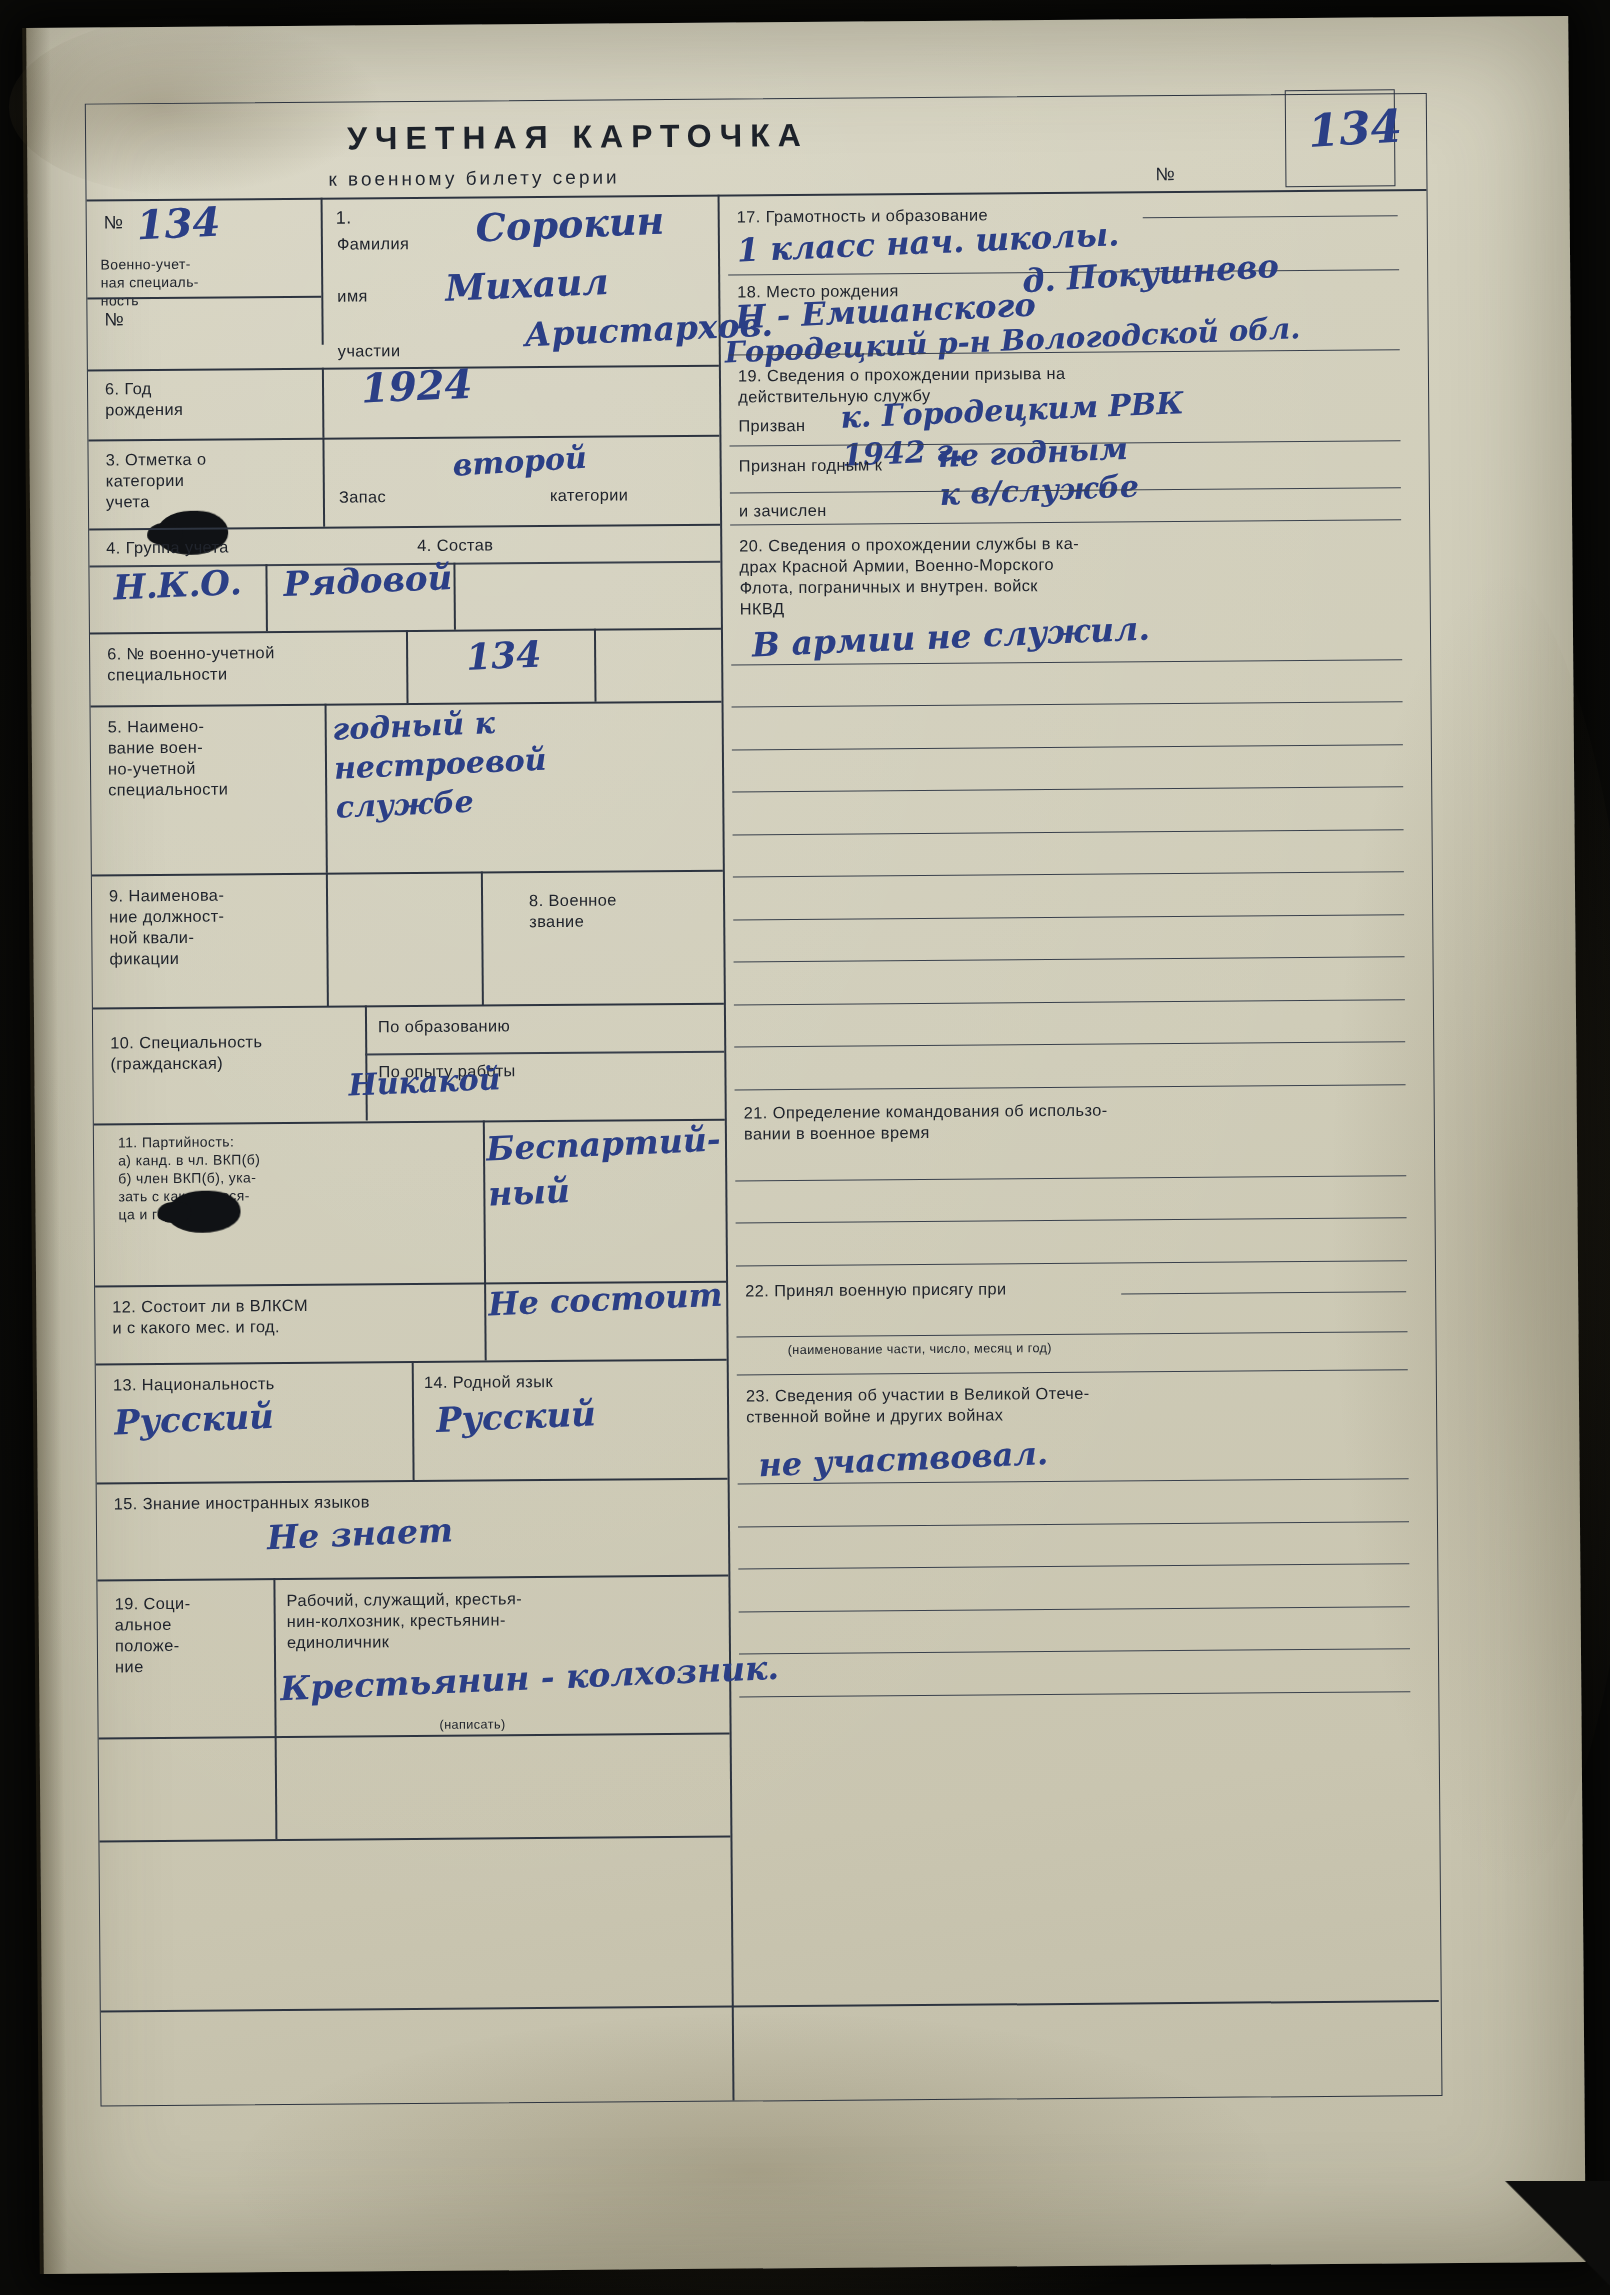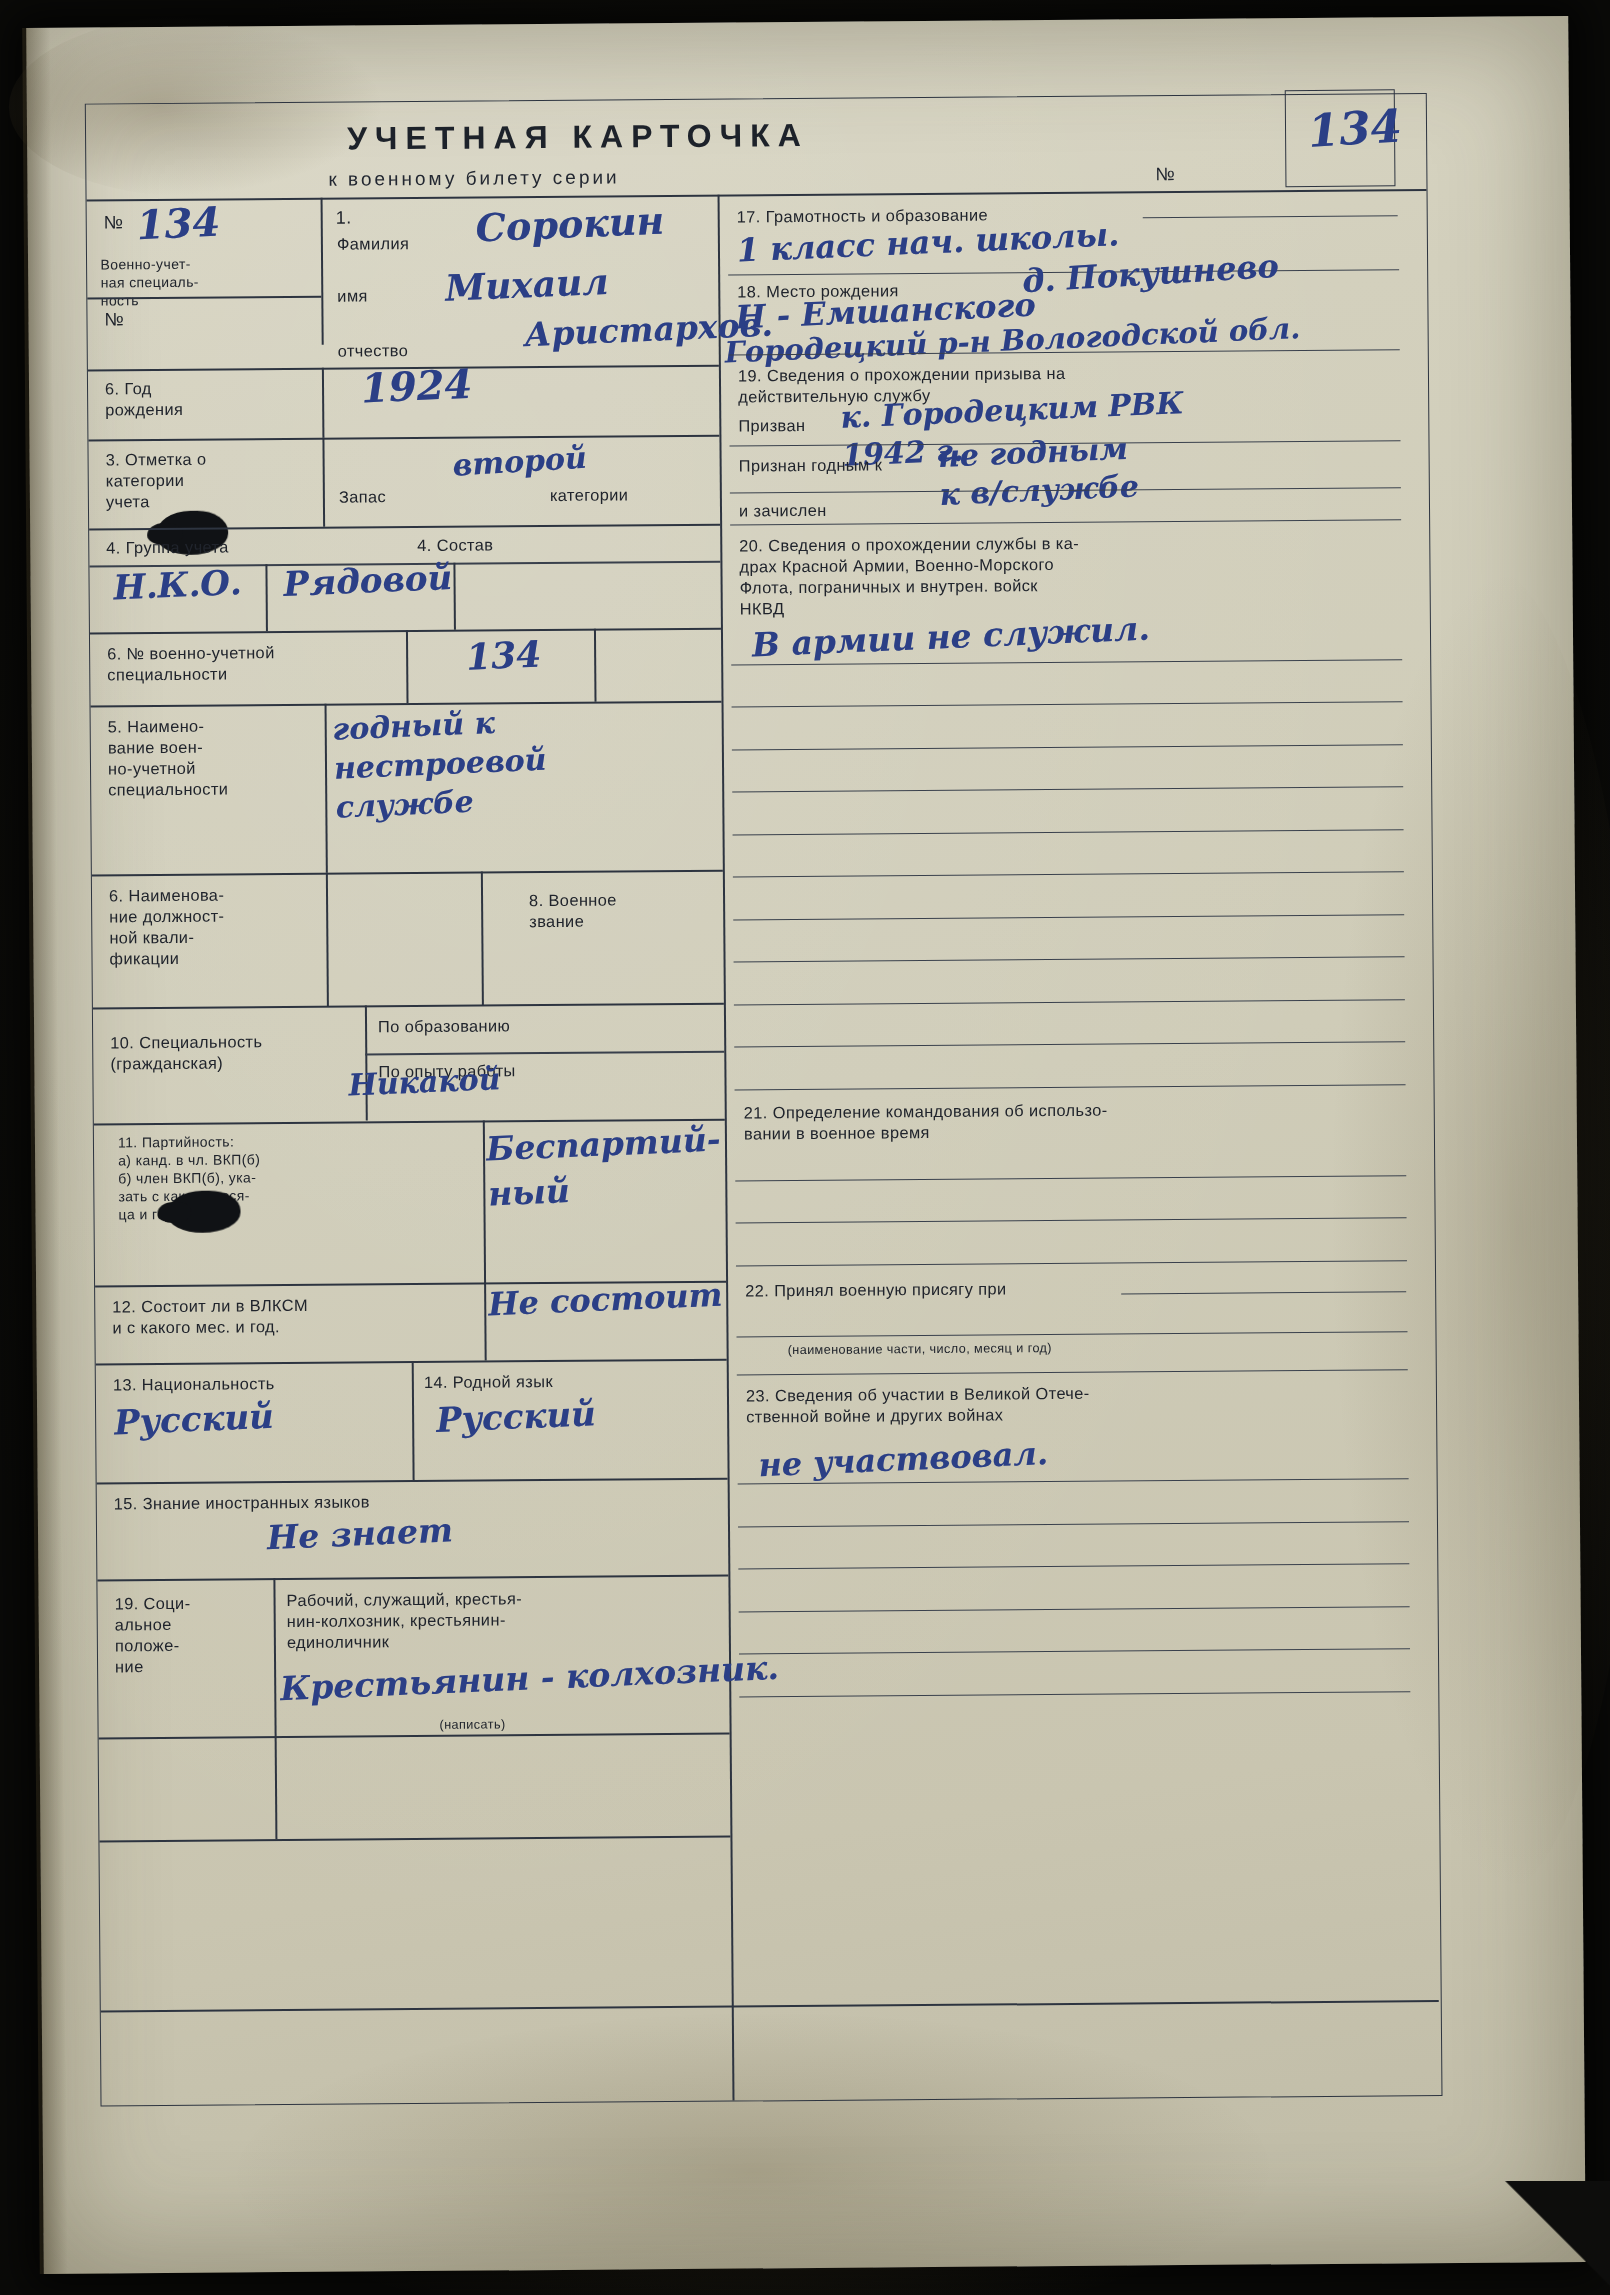--- a/index.html
+++ b/index.html
@@ -195,21 +195,21 @@
 ная специаль-
 ность</div>
       <div class="hline" style="top:193px; width:234px;"></div>
       <div class="pt" style="left:17px; top:204px; font-size:18px;">№</div>
 
       <div class="pt" style="left:249px; top:104px; font-size:18px;">1.</div>
       <div class="pt" style="left:250px; top:131px;">Фамилия</div>
       <div class="hw" style="left:389px; top:104px; font-size:38px; transform:rotate(-2deg);">Сорокин</div>
       <div class="pt" style="left:250px; top:183px;">имя</div>
       <div class="hw" style="left:358px; top:165px; font-size:36px; transform:rotate(-2deg);">Михаил</div>
-      <div class="pt" style="left:250px; top:238px;">отчество</div>
+      <div class="pt" style="left:250px; top:238px;">участии</div>
       <div class="hw" style="left:437px; top:214px; font-size:33px; transform:rotate(-2deg);">Аристархов.</div>
 
       <div class="hline" style="top:265px; width:631px;"></div>
 
       <div class="pt" style="left:17px; top:274px;">6. Год
     рождения</div>
       <div class="vline" style="left:234px; top:265px; height:70px;"></div>
       <div class="hw" style="left:273px; top:262px; font-size:40px; transform:rotate(-2deg);">1924</div>
       <div class="hline" style="top:335px; width:631px;"></div>
 
@@ -243,21 +243,21 @@
       <div class="pt" style="left:17px; top:612px;">5. Наимено-
     вание воен-
     но-учетной
     специальности</div>
       <div class="vline" style="left:234px; top:601px; height:169px;"></div>
       <div class="hw" style="left:243px; top:607px; font-size:30px; line-height:1.30; transform:rotate(-2deg);">годный к
 нестроевой
 службе</div>
       <div class="hline" style="top:770px; width:631px;"></div>
 
-      <div class="pt" style="left:17px; top:781px;">6. Наименова-
+      <div class="pt" style="left:17px; top:781px;">9. Наименова-
     ние должност-
     ной квали-
     фикации</div>
       <div class="pt" style="left:437px; top:789px;">8. Военное
     звание</div>
       <div class="vline" style="left:234px; top:770px; height:134px;"></div>
       <div class="vline" style="left:389px; top:770px; height:134px;"></div>
       <div class="hline" style="top:903px; width:631px;"></div>
 
       <div class="pt" style="left:17px; top:928px;">10. Специальность

